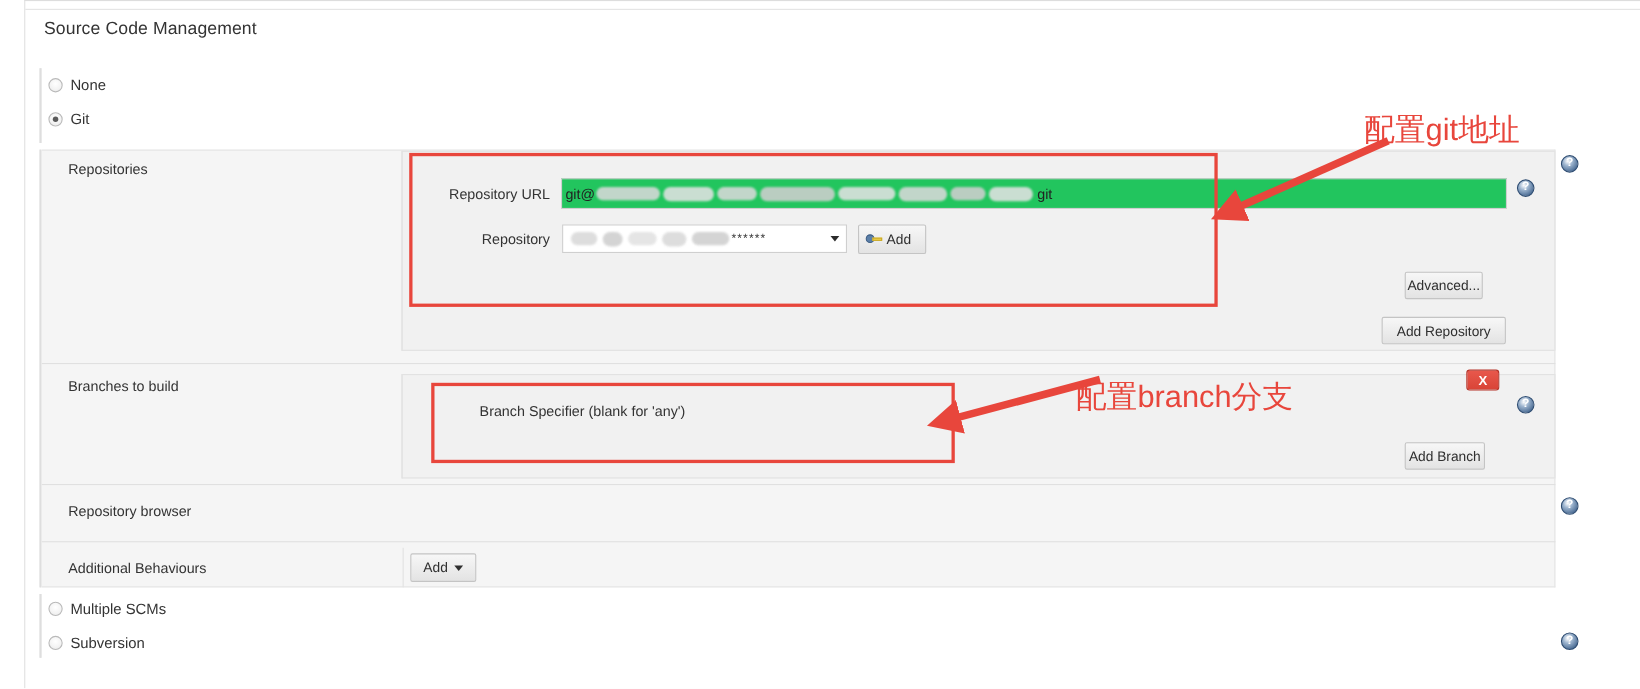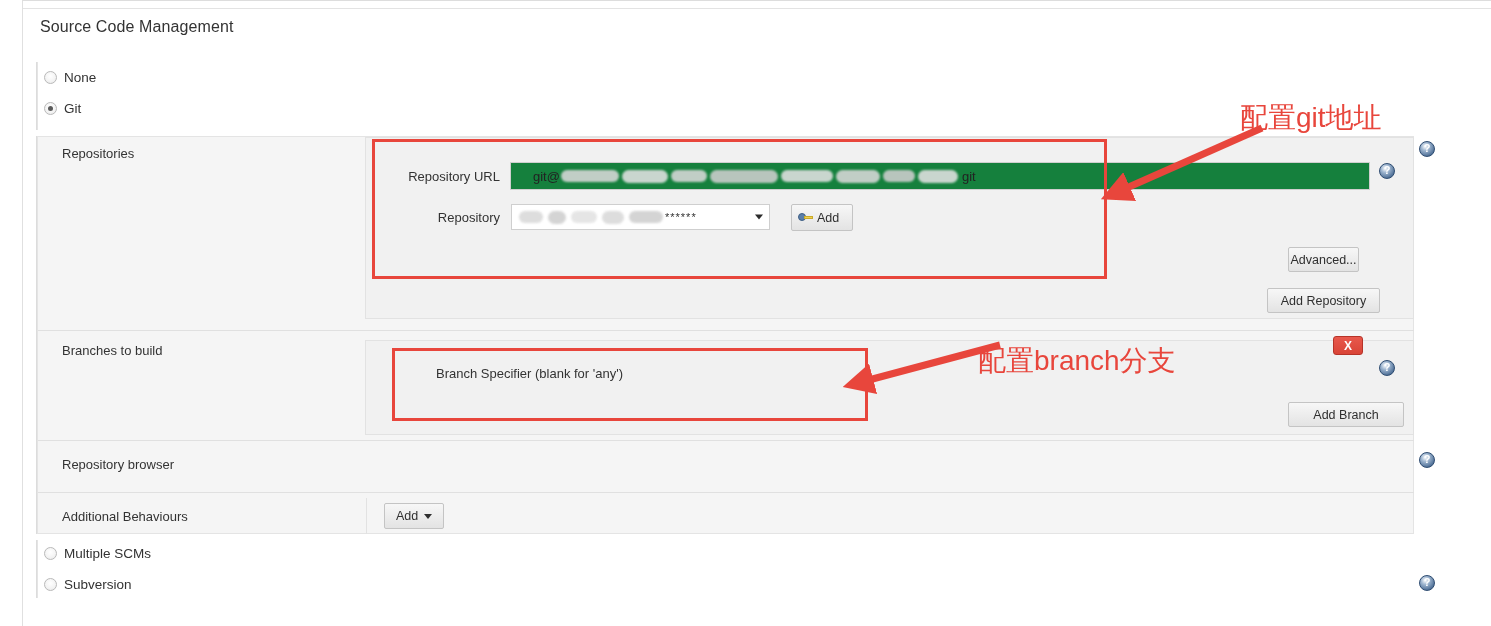--- a/index.html
+++ b/index.html
@@ -120,27 +120,27 @@
     position: absolute;
     font-size: 13px;
     color: #333333;
     text-align: right;
     white-space: nowrap;
   }
 
   
   .tinput {
     position: absolute;
-    background: #15803d;
+    background: #22c55e;
     border: 1px solid #cfcfcf;
     font-size: 13px;
     color: #222222;
     display: flex;
     align-items: center;
-    padding: 0 22px;
+    padding: 0 3px;
     overflow: hidden;
     white-space: nowrap;
   }
   .redact {
     display: inline-block;
     background: #d9d9d9;
     border-radius: 7px;
     vertical-align: middle;
     filter: blur(1.1px);
     opacity: 0.88;
@@ -177,21 +177,20 @@
     background: linear-gradient(to bottom, #f7f7f7 0%, #ededed 50%, #e3e3e3 100%);
     border: 1px solid #c4c4c4;
     border-radius: 2px;
     font-size: 12.5px;
     color: #2f2f2f;
     display: flex;
     align-items: center;
     justify-content: center;
     white-space: nowrap;
     cursor: pointer;
-    margin-left: 11px;
   }
   .btn.with-icon { justify-content: flex-start; padding-left: 6px; gap: 4px; }
 
   .key-icon {
     display: inline-block;
     width: 15px; height: 11px;
     position: relative;
     flex: 0 0 auto;
   }
   .key-icon .kcirc {
@@ -357,21 +356,21 @@
   <div class="subpanel-divider" style="left:365px; top:340px; height:95px;"></div>
 
   <div class="field-label" style="left:400px; top:366px; width:200px; text-align:left;margin-left:36px;">Branch Specifier (blank for 'any')</div>
   <div class="help-icon" style="left:1379px; top:360px;">
     <span>?</span>
   </div>
 
   <div class="x-btn" style="left:1333px; top:336px; width:30px; height:19px;">
     <span>X</span>
   </div>
-  <div class="btn" style="left:1277px; top:402px; width:116px; height:25px;">
+  <div class="btn" style="left:1277px; top:402px; width:73px; height:25px;">
     <span>Add Branch</span>
   </div>
 
   <div class="help-icon" style="left:1419px; top:452px;">
     <span>?</span>
   </div>
 
   <div class="subpanel-divider" style="left:366px; top:498px; height:36px;"></div>
   <div class="btn" style="left:373px; top:503px; width:60px; height:26px;">
     <span>Add</span>

